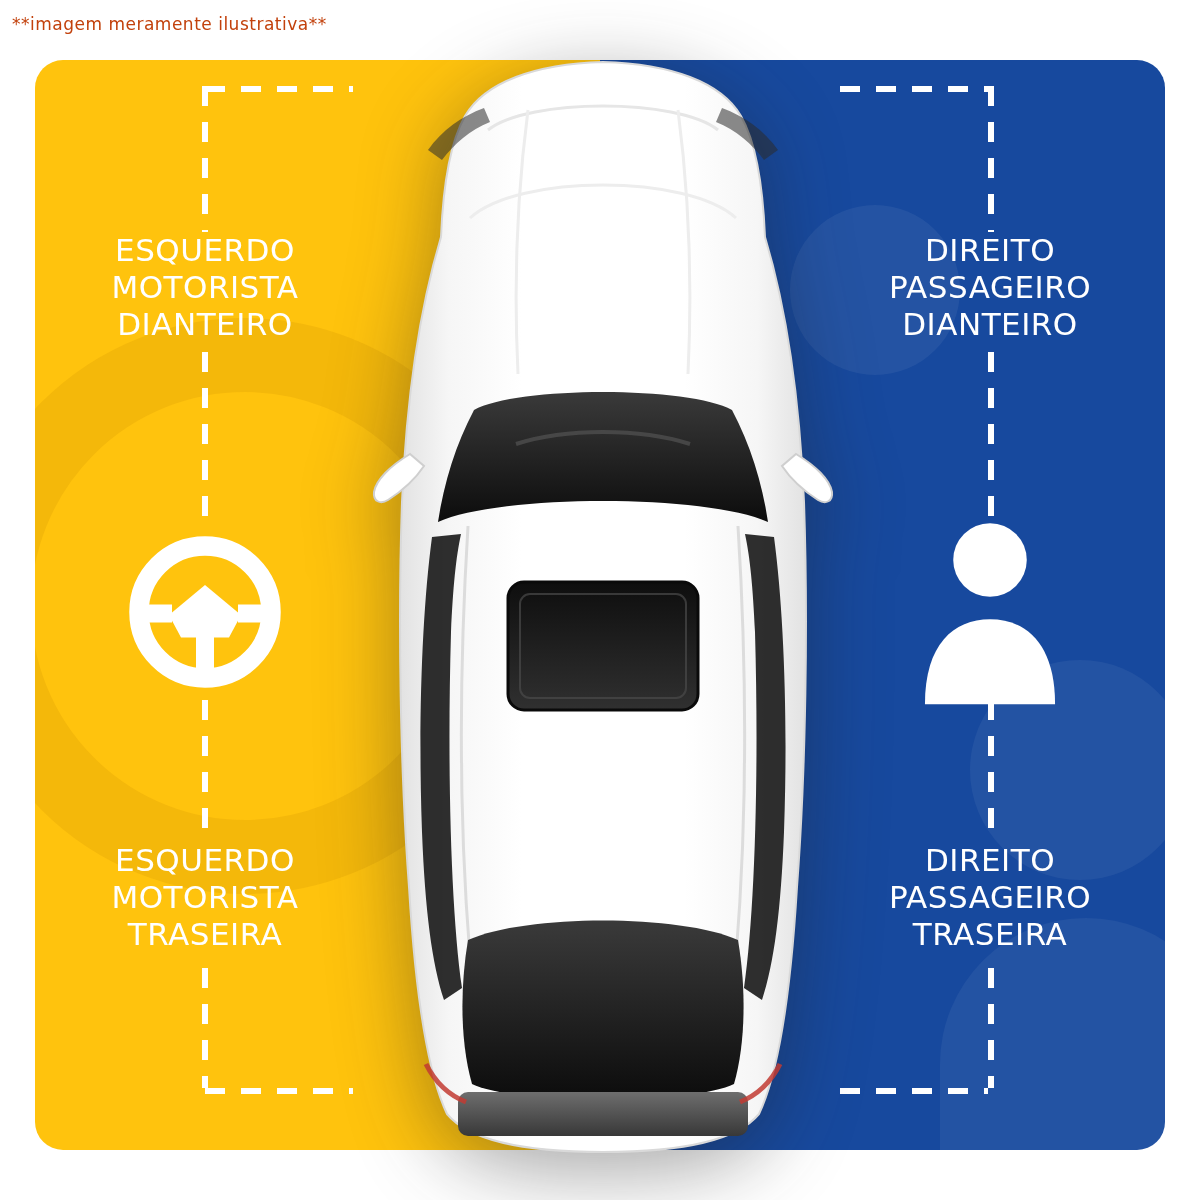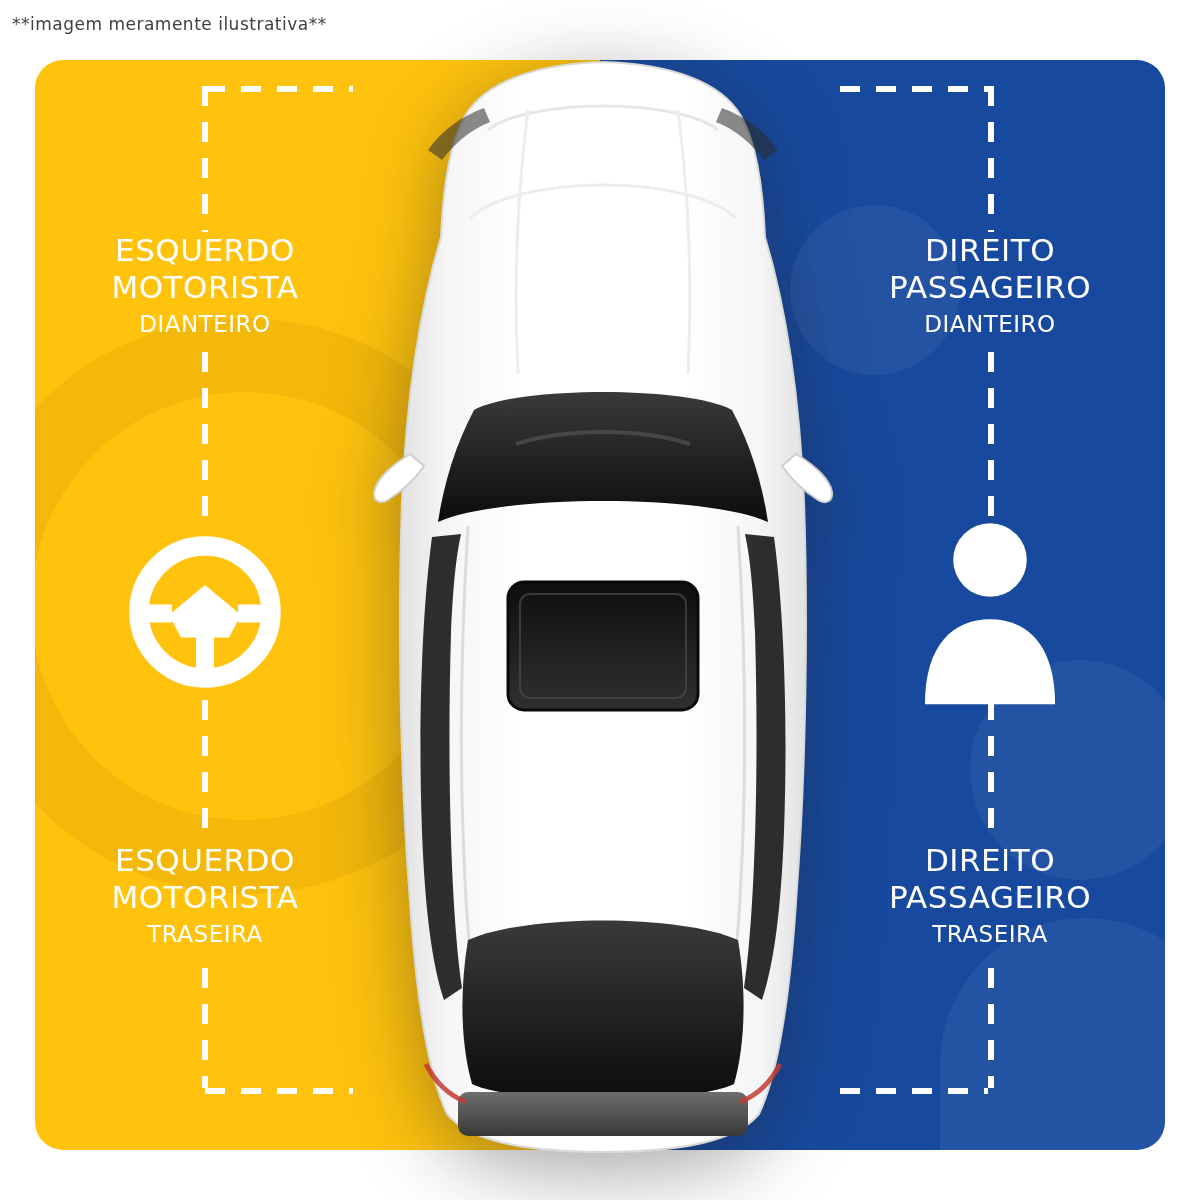--- a/index.html
+++ b/index.html
@@ -11,21 +11,21 @@
   *{box-sizing:border-box;}
   html,body{margin:0;padding:0;}
   body{
     width:1200px;height:1200px;background:#ffffff;
     font-family:"DejaVu Sans","Liberation Sans",sans-serif;
   }
   .page{position:relative;width:1200px;height:1200px;overflow:hidden;background:#ffffff;}
 
   .disclaimer{
     position:absolute;left:12px;top:14px;
-    font-size:17px;color:#404040;letter-spacing:.5px;
+    font-size:17px;color:#c2410c;letter-spacing:.5px;
   }
 
   
   .half{position:absolute;top:60px;height:1090px;width:565px;overflow:hidden;}
   .half.left{left:35px;border-radius:28px 0 0 28px;background:var(--driver-side);}
   .half.right{left:600px;border-radius:0 28px 28px 0;background:var(--passenger-side);}
 
   
   .wm-ring{
     position:absolute;left:-78px;top:258px;width:576px;height:576px;
@@ -60,21 +60,21 @@
   .dlh-tr{left:840px;top:86px;width:148px;}
   .dlv-r1{left:988px;top:86px;height:146px;}
   .dlv-r2{left:988px;top:352px;height:172px;}
   .dlv-r3{left:988px;top:700px;height:140px;}
   .dlv-r4{left:988px;top:968px;height:120px;}
   .dlh-br{left:840px;top:1088px;width:148px;}
 
   
   .label{position:absolute;width:370px;text-align:center;color:var(--label-text);}
   .label .l-bold{font-weight:400;font-size:31px;line-height:37px;letter-spacing:.5px;}
-  .label .l-reg{font-weight:400;font-size:23px;line-height:37px;letter-spacing:.5px;}
+  .label .l-reg{font-weight:400;font-size:31px;line-height:37px;letter-spacing:.5px;}
   .label.fl{left:20px;top:232px;}
   .label.fr{left:805px;top:232px;}
   .label.rl{left:20px;top:842px;}
   .label.rr{left:805px;top:842px;}
 
   
   .icon-wheel{position:absolute;left:115px;top:522px;width:180px;height:180px;}
   .icon-person{position:absolute;left:905px;top:509px;width:170px;height:198px;}
 
   

